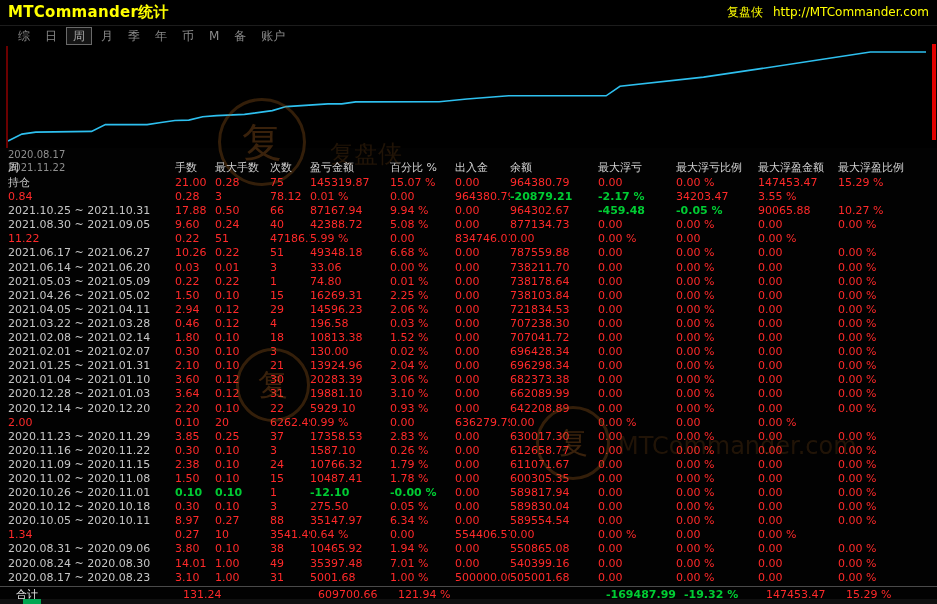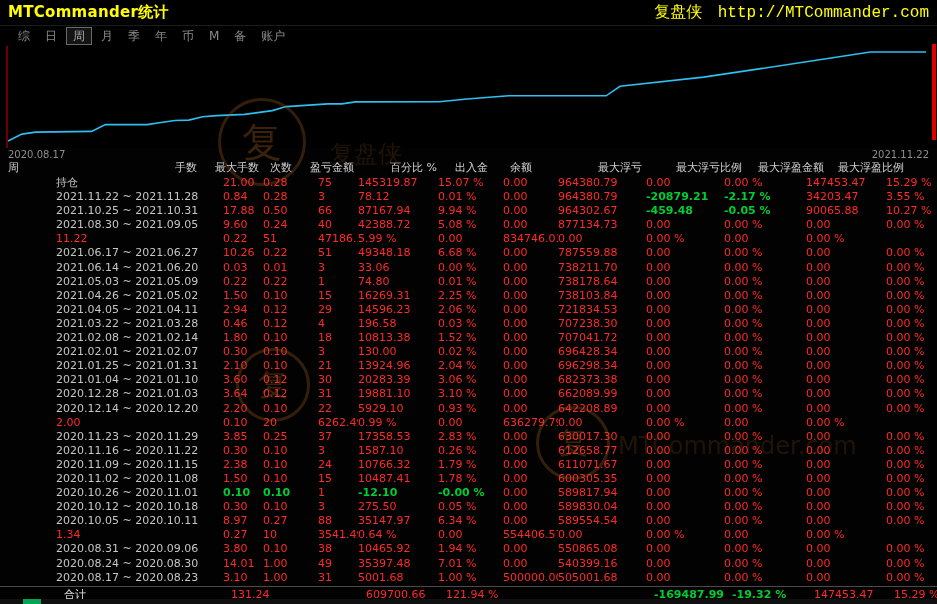--- a/index.html
+++ b/index.html
@@ -6,46 +6,46 @@
   html,body { background:#000; }
   body { font-family:"DejaVu Sans","Liberation Sans",sans-serif; }
   .app { position:relative; width:937px; height:604px; background:#020202; overflow:hidden;
          --red:#ff2a2a; --green:#00cc33; --period:#c6c6c6; --header:#d2d2d2; --yellow:#ffff00; }
 
   
   .titlebar { position:absolute; top:0; left:0; width:937px; height:26px;
               display:flex; justify-content:space-between; align-items:center;
               padding:0 8px; background:#000; border-bottom:1px solid #1c1c1c; }
   .title { color:var(--yellow); font-size:15px; font-weight:bold; letter-spacing:.3px; }
-  .brand { color:var(--yellow); font-size:16px;font-family:Liberation Mono, monospace; }
+  .brand { color:var(--yellow); font-size:12px; }
   .brand span { margin-left:6px; cursor:pointer; }
 
   
   .menubar { position:absolute; top:26px; left:0; width:937px; height:20px;
              display:flex; align-items:center; gap:3px; padding-left:12px; background:#000; }
   .menu-item { color:#8b8b8b; font-size:12px; padding:0 6px; line-height:16px; cursor:default; }
   .menu-item.selected { border:1px solid #6a6a6a; background:#141414; color:#a8a8a8; }
 
   
   .chart { position:absolute; top:46px; left:0; width:937px; height:102px; background:#000; }
   .chart svg { position:absolute; top:0; left:0; width:937px; height:102px; }
   .chart-left-accent { position:absolute; top:0; left:6px; width:2px; height:102px; background:#6b0000; }
   .chart-right-accent { position:absolute; top:-2px; right:1px; width:4px; height:96px; background:#e00000; }
 
   .axis-row { position:absolute; top:148px; left:0; width:937px; height:13px;
-              display:flex; justify-content:space-between; padding:0 8px;
-              color:#8f8f8f; font-size:10px; line-height:13px; }
+              display:flex; padding:0 8px;
+              color:#8f8f8f; font-size:10px; line-height:13px;flex-direction:column; }
 
   
   .grid { display:grid; grid-template-columns:167px 40px 55px 40px 80px 65px 55px 88px 78px 82px 80px 99px;
           padding-left:8px; }
   .thead { position:absolute; top:161px; left:0; width:937px; height:15px; }
   .hcell { color:var(--header); font-size:11px; line-height:15px; white-space:nowrap; overflow:hidden; }
   .tbody { position:absolute; top:176px; left:0; width:937px; height:409px; }
-  .row { height:14.1px;margin-left:48px; }
+  .row { height:14.1px; }
   .cell { font-size:11px; line-height:14.1px; white-space:nowrap; overflow:hidden; }
   .period { color:var(--period); }
   .num.red { color:var(--red); }
   .num.green { color:var(--green);font-weight:bold; }
   .footer-sep { position:absolute; top:586px; left:0; width:937px; height:1px; background:#4a4a4a; }
   .tfoot { position:absolute; top:588px; left:0; width:937px; height:14.1px; }
   .total-label { color:#e0e0e0;text-decoration:underline; }
 
   
   .hscroll { position:absolute; bottom:0; left:0; width:937px; height:5px; background:#101010; }
@@ -122,21 +122,20 @@
         <span class="cell num red">145319.87</span>
         <span class="cell num red">15.07 %</span>
         <span class="cell num red">0.00</span>
         <span class="cell num red">964380.79</span>
         <span class="cell num red">0.00</span>
         <span class="cell num red">0.00 %</span>
         <span class="cell num red">147453.47</span>
         <span class="cell num red">15.29 %</span>
       </div>
       <div class="grid row">
-        <span class="cell period">2021.11.22 ~ 2021.11.28</span>
         <span class="cell num red">0.84</span>
         <span class="cell num red">0.28</span>
         <span class="cell num red">3</span>
         <span class="cell num red">78.12</span>
         <span class="cell num red">0.01 %</span>
         <span class="cell num red">0.00</span>
         <span class="cell num red">964380.79</span>
         <span class="cell num green">-20879.21</span>
         <span class="cell num green">-2.17 %</span>
         <span class="cell num red">34203.47</span>

